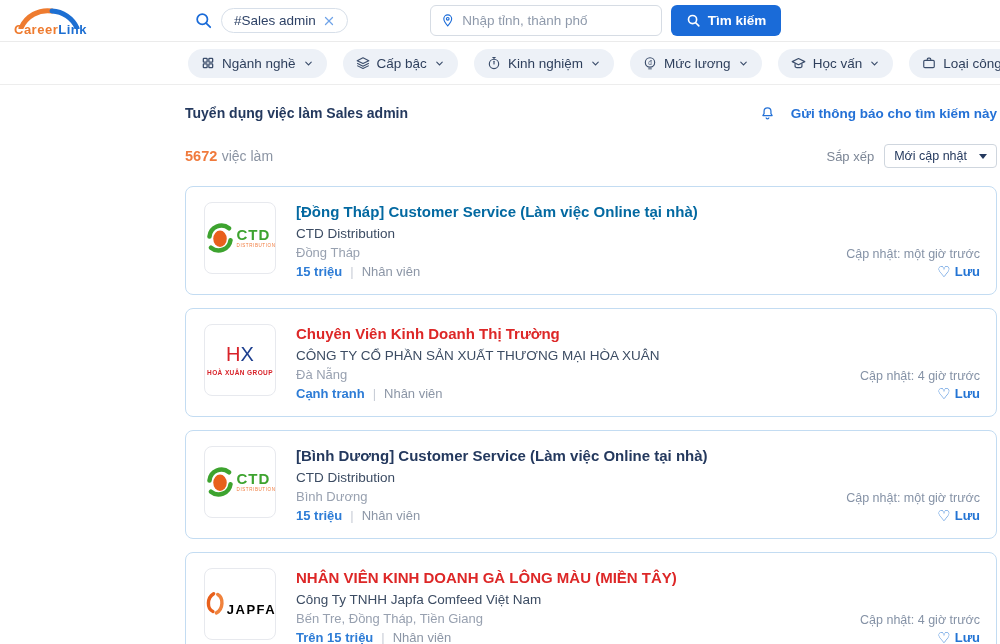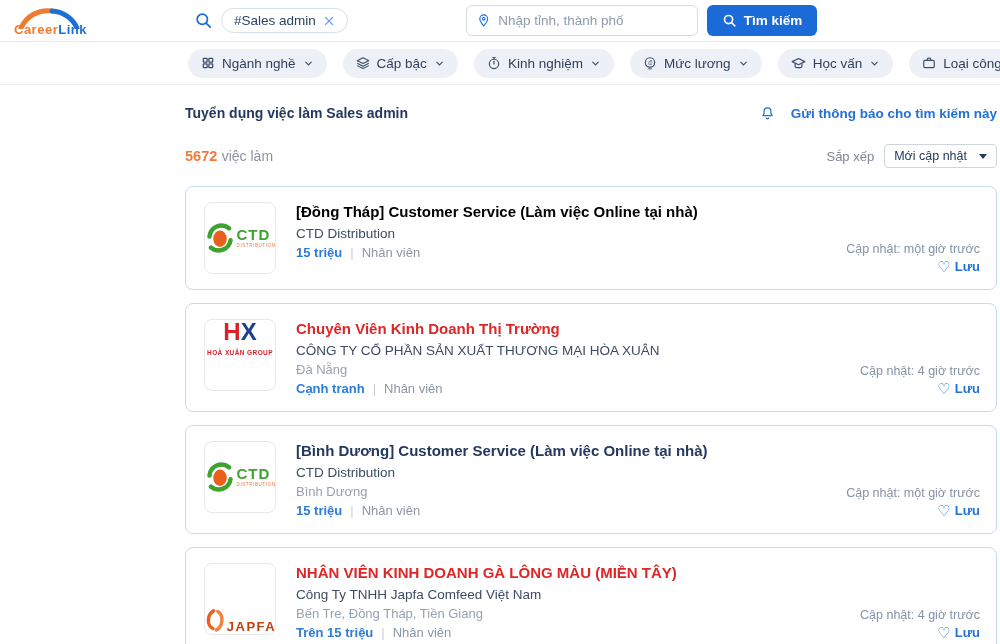--- a/index.html
+++ b/index.html
@@ -10,21 +10,21 @@
   }
   
   .topbar { height:42px; display:flex; align-items:center; padding:0 14px; border-bottom:1px solid #ebebeb; background:#fff; }
   .logo { display:flex; flex-direction:column; width:78px; line-height:1; margin-top:2px; }
   .logo-arc { margin-left:4px; }
   .logo-text { font-size:13px; font-weight:800; letter-spacing:.5px; margin-top:-6px; }
   .logo-career { color:#ee7b2f; }
   .logo-link { color:#1d6fd2; }
   .kw-area { display:flex; align-items:center; margin-left:102px; gap:8px; }
   .tag-pill { display:flex; align-items:center; gap:7px; border:1px solid #d7dfe9; border-radius:999px; padding:4px 12px; font-size:13.5px; color:#2e4266; background:#fff; }
-  .loc-group { display:flex; align-items:flex-end; margin-left:118px; }
+  .loc-group { display:flex; align-items:flex-end; margin-left:82px; }
   .loc-input { display:flex; align-items:center; gap:8px; width:232px; height:31px; border:1px solid #d6dce4; border-radius:6px; padding:0 10px; background:#fff; }
   .loc-input input { border:none; outline:none; font-size:13.5px; color:#2e4266; width:100%; font-family:inherit; background:transparent; }
   .loc-input input::placeholder { color:#8f9aab; }
   .search-btn { display:flex; align-items:center; gap:7px; margin-left:9px; height:31px; background:#1a6bd8; color:#fff; border:none; border-radius:6px; padding:0 15px; font-size:13.5px; font-weight:700; cursor:pointer; font-family:inherit; }
   
   .filterbar { height:43px; display:flex; align-items:center; gap:16px; padding-left:188px; border-bottom:1px solid #ededed; background:#fff; }
   .chip { display:flex; align-items:center; gap:7px; background:#edf1f7; border:none; border-radius:999px; padding:7px 13px; font-size:13.5px; color:#2e3f5c; cursor:pointer; font-family:inherit; white-space:nowrap; }
   
   .content { width:812px; margin-left:185px; }
   .head-row { display:flex; justify-content:space-between; align-items:center; margin-top:20px; }
@@ -33,45 +33,45 @@
   .count-row { display:flex; justify-content:space-between; align-items:center; margin-top:23px; }
   .count-num { color:#f07a3c; font-size:14.5px; font-weight:600; }
   .count-suffix { color:#8b94a3; font-size:14px; }
   .sort-group { display:flex; align-items:center; gap:10px; }
   .sort-label { color:#7c8696; font-size:13px; }
   .sort-select { display:flex; align-items:center; gap:12px; border:1px solid #cfd6de; border-radius:4px; background:#fff; padding:4px 9px; font-size:12.5px; color:#24395e; cursor:pointer; font-family:inherit; }
   .caret { width:0; height:0; border-left:4px solid transparent; border-right:4px solid transparent; border-top:5px solid #24395e; }
   
   .cards { margin-top:18px; display:flex; flex-direction:column; gap:13px; }
   .card { display:flex; background:#fff; border:1px solid #c3dcf2; border-radius:8px; padding:15px 16px 15px 18px; min-height:104px; cursor:pointer; }
-  .logo-box { width:72px; height:72px; border:1px solid #e7e9ee; border-radius:8px; background:#fff; display:flex; justify-content:center; flex:none; overflow:hidden; }
+  .logo-box { width:72px; height:72px; border:1px solid #e7e9ee; border-radius:8px; background:#fff; display:flex; align-items:center; justify-content:center; flex:none; overflow:hidden; }
   .job-main { flex:1; margin-left:20px; display:flex; flex-direction:column; }
   .job-title { font-size:15px; font-weight:700; line-height:20px; }
   .job-company { font-size:13.5px; color:#3c4c63; margin-top:4px; }
   .job-location { font-size:13px; color:#98a1b0; margin-top:4px; }
   .job-meta { display:flex; align-items:center; gap:8px; margin-top:4px; font-size:13px; }
   .job-salary { color:#2d7cd6; font-weight:600; }
   .meta-divider { color:#c8cdd6; }
   .job-level { color:#8c96a6; }
   .job-side { display:flex; flex-direction:column; justify-content:flex-end; align-items:flex-end; gap:3px; white-space:nowrap;margin-left:20px; }
   .job-updated { font-size:12.5px; color:#8592a6; }
   .save-link { display:flex; align-items:center; gap:4px; color:#2374d4; font-size:13px; font-weight:600; cursor:pointer; }
   .heart { font-size:15px; line-height:1; }
   
   .ctd-logo { display:flex; align-items:center; gap:2px; }
   .ctd-col { display:flex; flex-direction:column; line-height:1; }
   .ctd-text { font-size:15px; font-weight:800; color:#3da32f; letter-spacing:1px; }
   .ctd-sub { font-size:4.5px; color:#f07a3c; letter-spacing:.6px; margin-top:2px; }
   .hx-logo { display:flex; flex-direction:column; align-items:center; line-height:1; }
-  .hx-mark { font-size:24px; font-weight:700; }
+  .hx-mark { font-size:20px; font-weight:400; }
   .hx-h { color:#d8232a; }
   .hx-x { color:#1d3f8f; }
   .hx-sub { font-size:6.5px; font-weight:800; color:#d8232a; letter-spacing:.4px; margin-top:6px; }
   .japfa-logo { display:flex; align-items:flex-end; gap:1px; }
-  .japfa-text { font-size:13px; font-weight:700; color:#c2410c; letter-spacing:1.5px; }
+  .japfa-text { font-size:13px; font-weight:700; color:#000000; letter-spacing:1.5px; }
 </style>
 </head>
 <body>
 
 <div class="topbar">
   <div class="logo">
     <svg class="logo-arc" width="62" height="22" viewBox="0 0 62 22">
       <path d="M3 21 A 29 29 0 0 1 34 4" fill="none" stroke="#ee7b2f" stroke-width="5" stroke-linecap="round"></path>
       <path d="M34 4 A 29 29 0 0 1 59 21" fill="none" stroke="#1d6fd2" stroke-width="5" stroke-linecap="round"></path>
     </svg>
@@ -215,22 +215,23 @@
             <path d="M32 7 A16 16 0 0 0 6 18" fill="none" stroke="#3da32f" stroke-width="6" stroke-linecap="round"></path>
             <path d="M8 33 A16 16 0 0 0 34 23" fill="none" stroke="#3da32f" stroke-width="6" stroke-linecap="round"></path>
           </svg>
           <div class="ctd-col">
             <span class="ctd-text">CTD</span>
             <span class="ctd-sub">DISTRIBUTION</span>
           </div>
         </div>
       </div>
       <div class="job-main">
-        <div class="job-title" style="color: #000000;">[Đồng Tháp] Customer Service (Làm việc Online tại nhà)</div>
+        <div class="job-title" style="color: #0369a1;">[Đồng Tháp] Customer Service (Làm việc Online tại nhà)</div>
         <div class="job-company">CTD Distribution</div>
+        <div class="job-location">Đồng Tháp</div>
         <div class="job-meta">
           <span class="job-salary">15 triệu</span>
           <span class="meta-divider">|</span>
           <span class="job-level">Nhân viên</span>
         </div>
       </div>
       <div class="job-side">
         <span class="job-updated">Cập nhật: một giờ trước</span>
         <span class="save-link">
           <span class="heart">♡</span>

